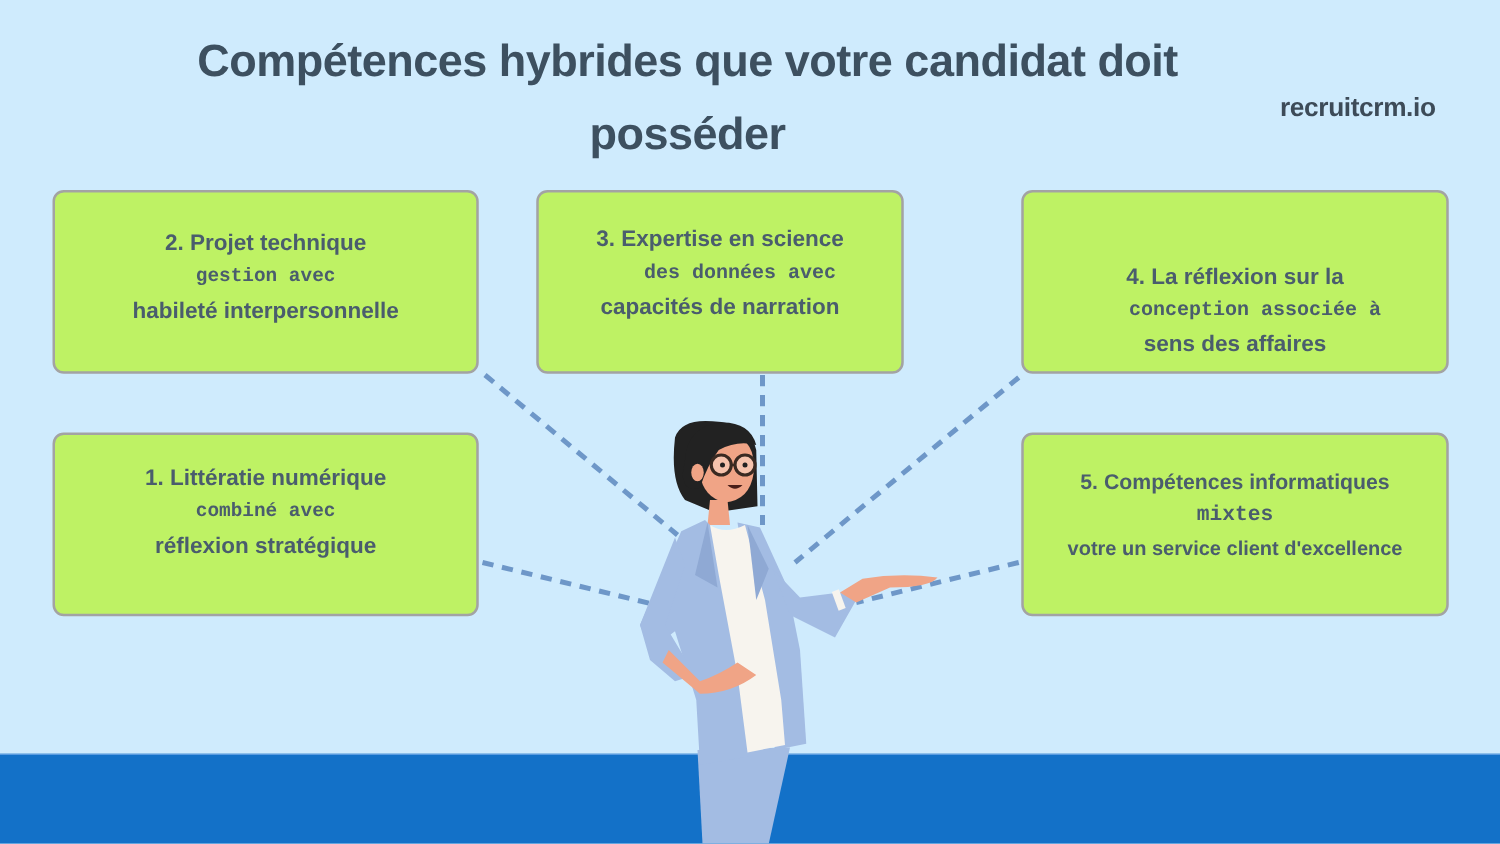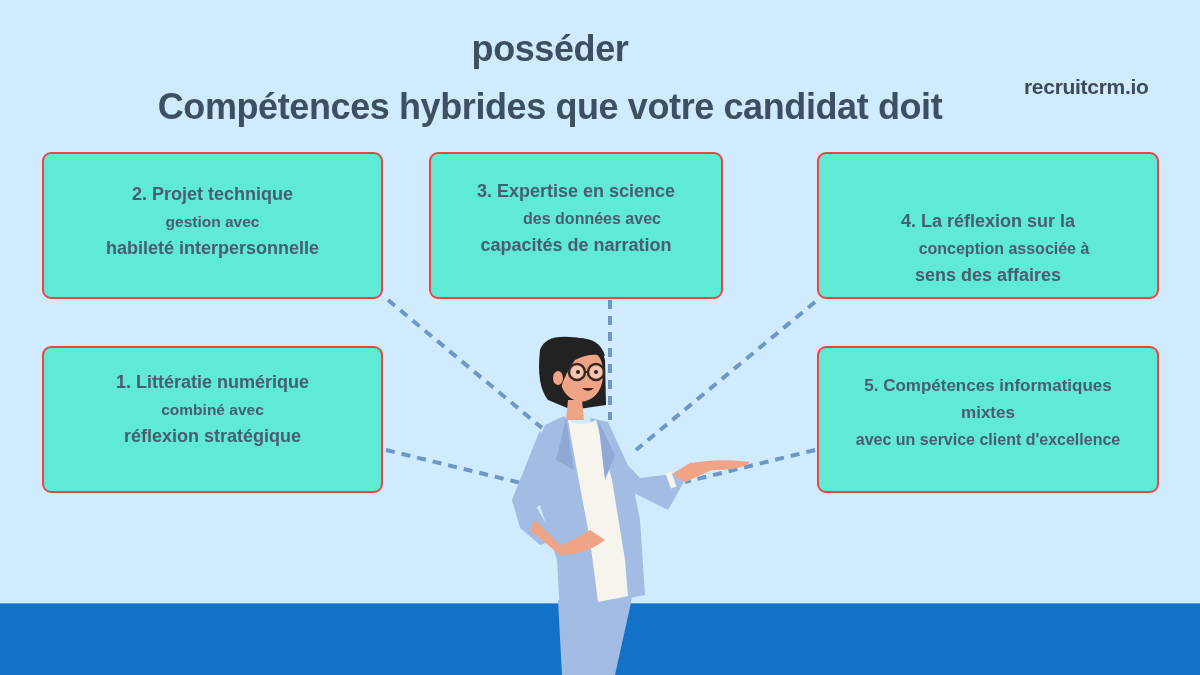--- a/index.html
+++ b/index.html
@@ -23,49 +23,49 @@
   }
   .logo {
     position: absolute; left: 1024px; top: 32px;
     font-weight: 700; font-size: 21px; color: #3d4b58;
     letter-spacing: -0.3px;
     margin-top: 43px;
   }
   .connectors { position: absolute; left: 0; top: 0; width: 1200px; height: 675px; }
   .card {
     position: absolute;
-    background: #5eead4;
-    border: 2px solid #ef4444;
+    background: #bef264;
+    border: 2px solid #a3a3a3;
     border-radius: 9px;
     display: flex; flex-direction: column; align-items: center; justify-content: center;
     text-align: center;
     color: #4a5d6d;
     font-weight: 700;
   }
   .card .l1 { font-size: 18px; line-height: 27px; }
-  .card .l2 { font-size: 15.5px; line-height: 27px; }
+  .card .l2 { font-size: 15.5px; line-height: 27px; font-family: Liberation Mono, monospace; }
   .card .l3 { font-size: 18px; line-height: 27px; }
   .card-1 { left: 42px;  top: 346px; width: 341px; height: 147px; padding-bottom: 20px; }
   .card-2 { left: 42px;  top: 152px; width: 341px; height: 147px; padding-bottom: 8px; }
   .card-3 { left: 429px; top: 152px; width: 294px; height: 147px; padding-bottom: 14px; }
   .card-4 { left: 817px; top: 152px; width: 342px; height: 147px; padding-bottom: 8px; justify-content: flex-end; }
   .card-5 { left: 817px; top: 346px; width: 342px; height: 147px; padding-bottom: 15px; }
   .card-3 .l2, .card-4 .l2 { font-size: 16px; margin-left: 32px; }
   .card-5 .l1, .card-5 .l2 { font-size: 17px; }
   .card-5 .l3 { font-size: 16px; }
   .figure { position: absolute; left: 490px; top: 330px; width: 280px; height: 345px; }
 </style>
 </head>
 <body>
 
 <div class="floor"></div>
 
 <div class="title">
+  <div>Compétences hybrides que votre candidat doit</div>
   <div>posséder</div>
-  <div>Compétences hybrides que votre candidat doit</div>
 </div>
 <div class="logo">recruitcrm.io</div>
 
 <svg class="connectors" viewBox="0 0 1200 675">
   <g stroke="#6e97c8" stroke-width="4" stroke-dasharray="9 7" fill="none" stroke-linecap="butt">
     <line x1="388" y1="300" x2="542" y2="428"></line>
     <line x1="610" y1="300" x2="610" y2="420"></line>
     <line x1="815" y1="302" x2="636" y2="450"></line>
     <line x1="386" y1="450" x2="570" y2="495"></line>
     <line x1="815" y1="450" x2="685" y2="482"></line>
@@ -88,21 +88,21 @@
   <div class="l3">sens des affaires</div>
 </div>
 <div class="card card-1">
   <div class="l1">1. Littératie numérique</div>
   <div class="l2">combiné avec</div>
   <div class="l3">réflexion stratégique</div>
 </div>
 <div class="card card-5">
   <div class="l1">5. Compétences informatiques</div>
   <div class="l2">mixtes</div>
-  <div class="l3">avec un service client d'excellence</div>
+  <div class="l3">votre un service client d'excellence</div>
 </div>
 
 <svg class="figure" viewBox="490 330 280 345">
 
   <path d="M558 600 L562 675 L615 675 L632 598 Z" fill="#a3bce3"></path>
 
   <path d="M540 350 Q545 335 570 337 Q600 338 605 360 L606 405 L572 410 L548 400 Q536 385 540 350 Z" fill="#222222"></path>
 
   <path d="M568 400 L582 400 L584 420 L566 420 Z" fill="#f0a486"></path>
 

